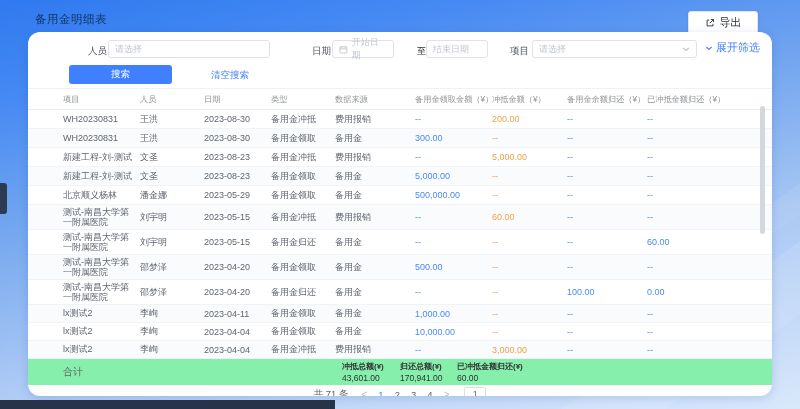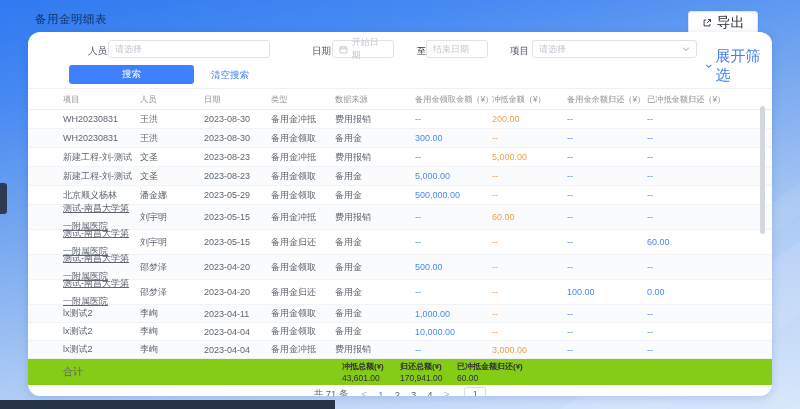--- a/index.html
+++ b/index.html
@@ -5,59 +5,59 @@
   html,body{margin:0;padding:0;}
   body{width:800px;height:409px;overflow:hidden;font-family:"Liberation Sans","DejaVu Sans",sans-serif;}
   .page{position:relative;width:800px;height:409px;overflow:hidden;
         background:linear-gradient(168deg,#2f7af0 0%,#478af3 18%,#78a9ef 42%,#aecbf5 68%,#d9e8fb 100%);}
   .deco1,.deco2{position:absolute;background:rgba(255,255,255,0.10);transform:rotate(-35deg);}
   .deco1{width:420px;height:60px;right:-80px;bottom:10px;}
   .deco2{width:300px;height:26px;right:-40px;bottom:120px;background:rgba(255,255,255,0.07);}
 
   .page-title{position:absolute;left:35px;top:12px;font-size:11.5px;font-weight:normal;color:#10305f;letter-spacing:.5px;}
   .export-btn{position:absolute;left:688px;top:11px;width:70px;height:23px;background:#ffffff;border:1px solid #e3e7ee;
-              border-radius:3px;display:flex;align-items:center;justify-content:center;gap:5px;font-size:14px;color:#2b3038;
+              border-radius:3px;display:flex;align-items:center;justify-content:center;gap:5px;font-size:11px;color:#2b3038;
               font-family:inherit;cursor:pointer;box-shadow:0 1px 3px rgba(20,60,140,.15);}
 
   .card{position:absolute;left:28px;top:32px;width:744px;height:364px;background:#ffffff;border-radius:12px;
         box-shadow:0 2px 10px rgba(25,70,160,.18);overflow:hidden;}
 
   
   .filters{position:relative;height:56px;}
   .f-label{position:absolute;top:13px;font-size:9.5px;color:#4e5560;}
   .f-input{position:absolute;top:8px;height:18px;border:1px solid #dfe3e8;border-radius:3px;background:#fff;
            box-sizing:border-box;font-size:9px;color:#303133;padding:0 6px;font-family:inherit;}
   .f-input::placeholder{color:#c1c6cf;}
   .f-box{position:absolute;top:8px;height:18px;border:1px solid #dfe3e8;border-radius:3px;background:#fff;
          box-sizing:border-box;display:flex;align-items:center;padding:0 6px;gap:4px;font-size:9px;color:#c1c6cf;}
   .to-sep{position:absolute;top:13px;font-size:9px;color:#303133;}
   .f-select{justify-content:space-between;cursor:pointer;}
-  .expand-link{position:absolute;top:15px;display:flex;align-items:center;gap:3px;color:#407ff7;font-size:15px;cursor:pointer;}
-  .search-btn{position:absolute;left:41px;top:33px;width:125px;height:19px;background:#4080ff;border:none;border-radius:3px;
+  .expand-link{position:absolute;top:8px;display:flex;align-items:center;gap:3px;color:#407ff7;font-size:11px;cursor:pointer;}
+  .search-btn{position:absolute;left:41px;top:33px;width:103px;height:19px;background:#4080ff;border:none;border-radius:3px;
               color:#fff;font-size:9.5px;font-family:inherit;cursor:pointer;}
   .clear-link{position:absolute;left:183px;top:37px;font-size:9.5px;color:#407ff7;cursor:pointer;}
 
   
   .thead{display:flex;align-items:center;height:20px;padding-left:35px;border-top:1px solid #eef1f5;border-bottom:1px solid #e9edf2;}
   .hc{font-size:8.2px;color:#909399;white-space:nowrap;overflow:visible;box-sizing:border-box;padding-right:6px;}
   .tbody{height:248px;overflow:hidden;}
   .trow{display:flex;align-items:center;padding-left:35px;border-bottom:1px solid #f1f3f7;box-sizing:border-box;}
   .trow:nth-child(even){background:#fafbfc;}
   .r-s{height:19px;}.r-d{height:25px;}.r-e{height:18px;}
   .c{font-size:9px;color:#5f6570;white-space:nowrap;overflow:hidden;box-sizing:border-box;padding-right:6px;}
-  .r-d .c0{white-space:normal;line-height:18px;text-decoration:underline;}
+  .r-d .c0{white-space:normal;line-height:10px;}
   .c0,.h0{width:77px;}.c1,.h1{width:64px;}.c2,.h2{width:67px;}.c3,.h3{width:64px;}.c4,.h4{width:80px;}
   .c5,.h5{width:77px;}.c6,.h6{width:75px;}.c7,.h7{width:80px;}.c8,.h8{width:97px;}
   .c5,.c7,.c8{color:#4a8af4;}
   .c6{color:#f0a04b;}
 
   .scroll-thumb{position:absolute;left:732px;top:74px;width:5px;height:128px;background:#d3d7de;border-radius:3px;cursor:pointer;}
 
   
-  .summary{position:relative;height:26px;background:#84cc16;border-top:1px solid #edf0f4;display:flex;align-items:center;}
+  .summary{position:relative;height:26px;background:#86efac;border-top:1px solid #edf0f4;display:flex;align-items:center;}
   .sum-label{margin-left:35px;font-size:10px;color:#606266;}
   .sum-items{position:absolute;left:314px;top:0;height:100%;display:flex;align-items:center;}
   .sum-item{box-sizing:border-box;padding-right:4px;}
   .si0{width:83px;}.si1{width:58px;}.si2{width:57px;}.si3{width:72px;}.si4{width:78px;}.si5{width:84px;}
   .sum-item .lb{font-size:8px;font-weight:bold;color:#303133;white-space:nowrap;}
   .sum-item .vl{font-size:8.5px;color:#303133;margin-top:1px;white-space:nowrap;}
 
   
   .pagination{height:18px;display:flex;align-items:center;justify-content:center;gap:7px;font-size:9.5px;color:#606266;}
   .pg-total{margin-right:4px;}

